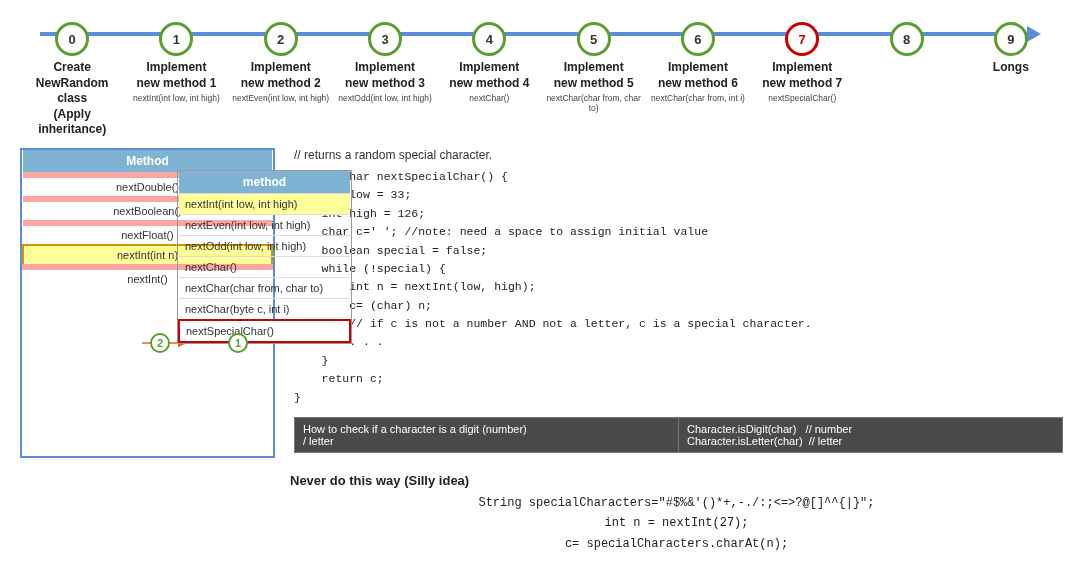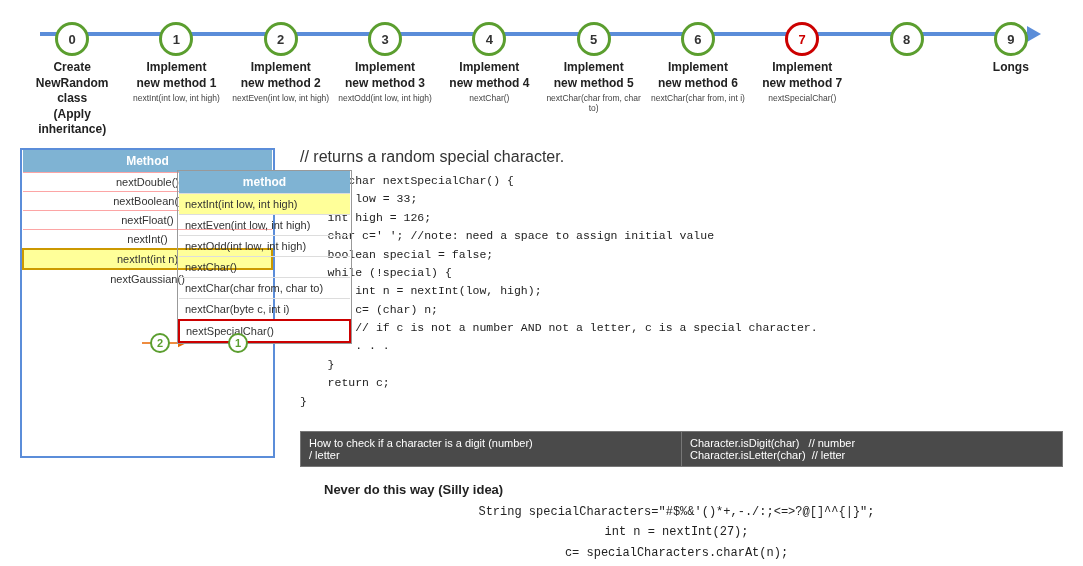--- a/index.html
+++ b/index.html
@@ -83,21 +83,21 @@
       font-size: 8.5px;
       color: #444;
       margin-top: 2px;
       line-height: 1.2;
     }
 
     
     .main-content {
       display: flex;
       padding: 5px 20px;
-      gap: 15px;
+      gap: 9px;
     }
 
     
     .left-panel {
       border: 2px solid #5b8dd9;
       width: 255px;
       flex-shrink: 0;
       background: #fff;
       position: relative;
     }
@@ -111,21 +111,21 @@
       color: #fff;
       font-weight: bold;
       text-align: center;
       padding: 4px;
       font-size: 12px;
     }
     .class-table td {
       text-align: center;
       padding: 3px 6px;
       font-size: 11px;
-      border-top: 1px solid #fca5a5;
+      border-top: 6px solid #fca5a5;
       color: #333;
     }
     .class-table td.highlight-yellow {
       background: #ffff99;
       border: 2px solid #cc9900;
     }
 
     
     .method-table-wrapper {
       position: absolute;
@@ -177,21 +177,21 @@
       z-index: 10;
     }
 
     
     .right-panel {
       flex: 1;
       padding-left: 10px;
     }
 
     .code-comment {
-      font-size: 16px;
+      font-size: 12px;
       color: #333;
       margin-bottom: 6px;
     }
 
     .code-block {
       font-family: 'Courier New', monospace;
       font-size: 11.5px;
       line-height: 1.6;
       color: #222;
       white-space: pre;
@@ -203,41 +203,40 @@
       font-weight: bold;
       text-align: right;
       margin-top: 5px;
       margin-bottom: 5px;
     }
 
     
     .info-table {
       border-collapse: collapse;
       width: 100%;
-      margin-top: 20px;
+      margin-top: 10px;
     }
     .info-table td {
       background: #4a4a4a;
       color: #fff;
       font-size: 11px;
       padding: 5px 8px;
       border: 1px solid #777;
       vertical-align: top;
     }
 
     
     .bottom-section {
       padding: 10px 20px 10px 290px;
     }
     .never-do-title {
       font-weight: bold;
       font-size: 13px;
       margin-bottom: 5px;
       color: #222;
-      margin-left: 34px;
     }
     .bottom-code {
       font-family: 'Courier New', monospace;
       font-size: 12px;
       line-height: 1.7;
       color: #222;
       white-space: pre;
       text-align: center;
     }
   </style>
@@ -320,27 +319,24 @@
         <tr>
             <td>nextDouble()</td>
           </tr>
         <tr>
             <td>nextBoolean()</td>
           </tr>
         <tr>
             <td>nextFloat()</td>
           </tr>
         <tr>
+            <td class="highlight-yellow">nextInt(int n)</td>
+          </tr>
+        <tr>
             <td>nextInt()</td>
-          </tr>
-        <tr>
-            <td class="highlight-yellow">nextInt(int n)</td>
-          </tr>
-        <tr>
-            <td>nextGaussian()</td>
           </tr>
       </tbody>
     </table>
 
     <svg style="position:absolute;top:0;left:0;width:340px;height:310px;pointer-events:none;overflow:visible;">
 
       <defs>
         <marker id="arrowhead" markerWidth="6" markerHeight="6" refX="3" refY="3" orient="auto">
           <path d="M0,0 L0,6 L6,3 z" fill="#e86600"></path>
         </marker>

